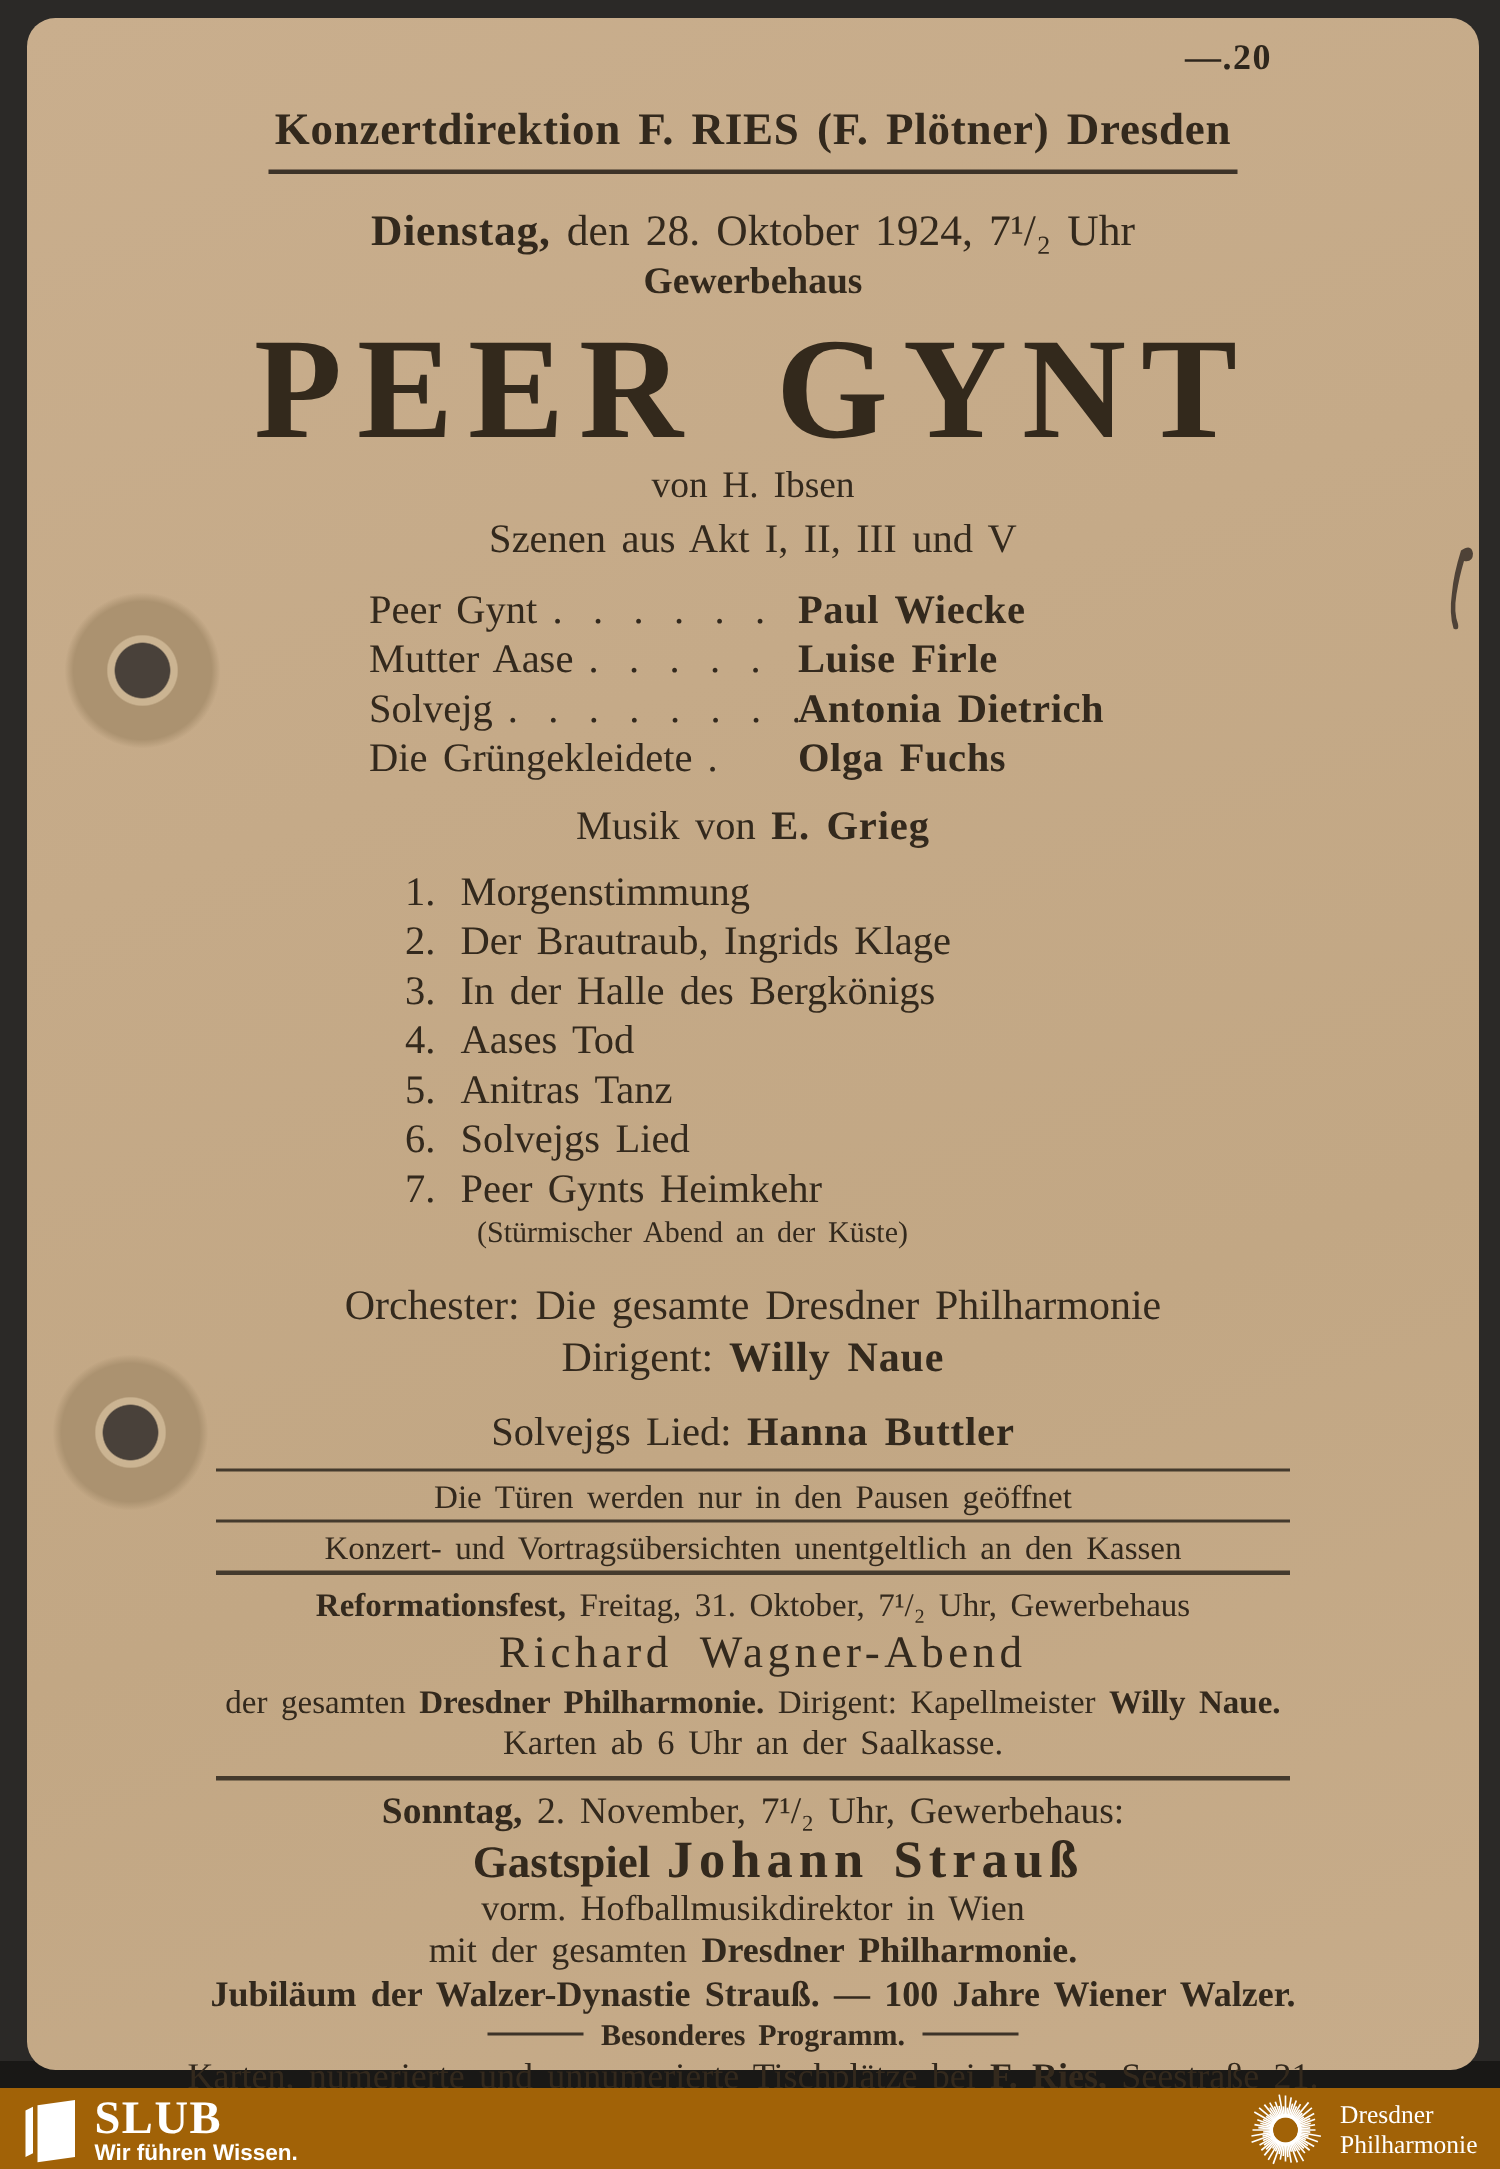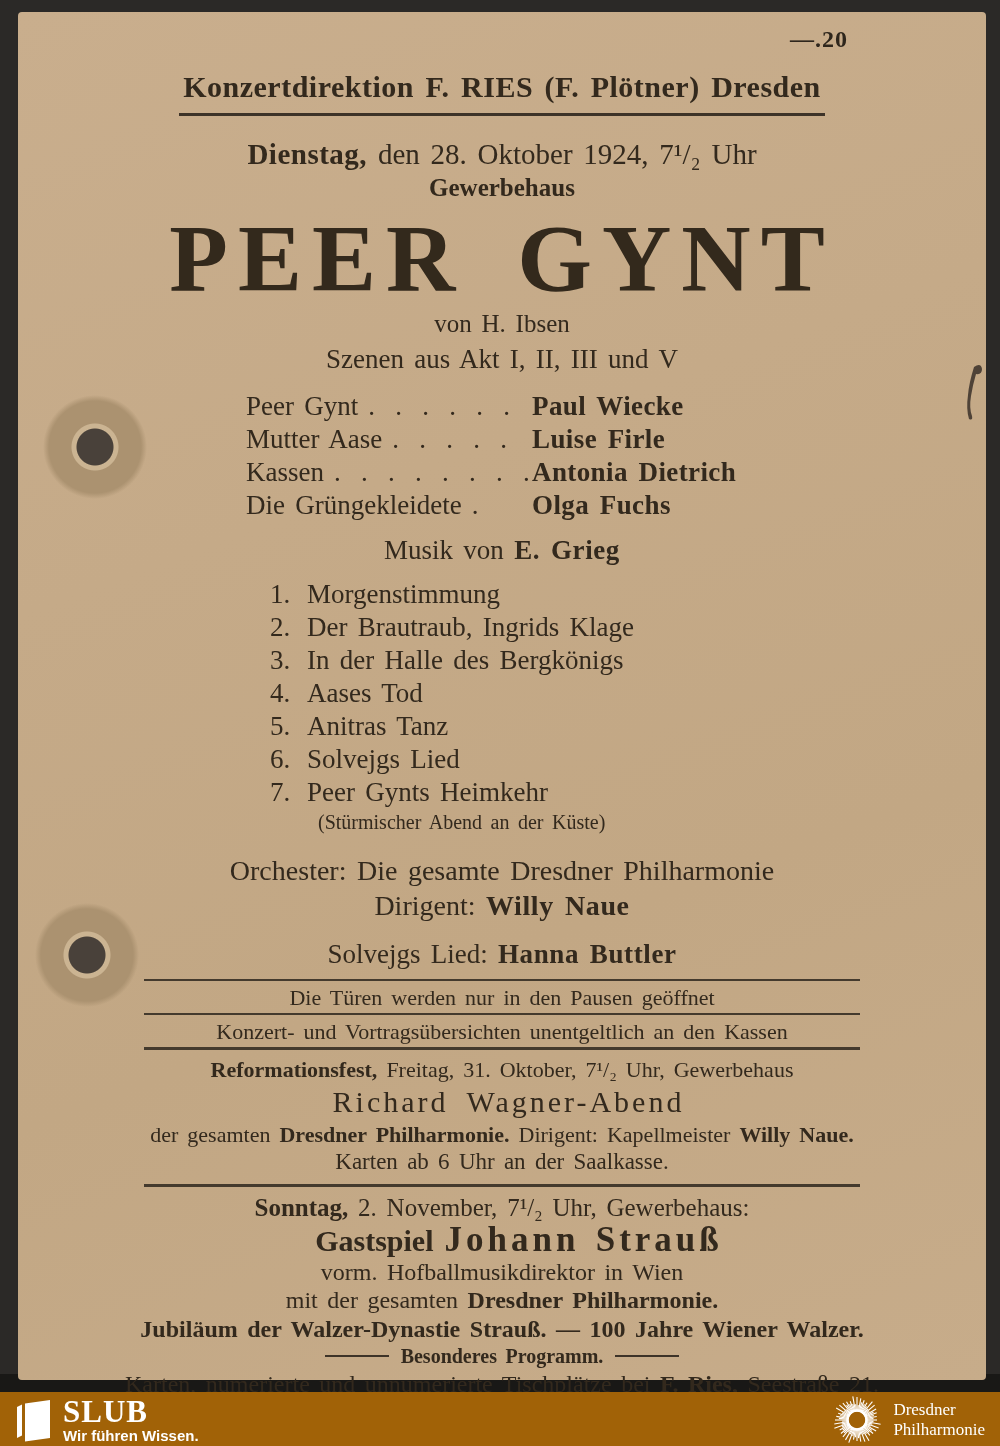--- a/index.html
+++ b/index.html
@@ -12,21 +12,21 @@
   }
   .stage{position:absolute;inset:0;}
   .bottom-strip{
     position:absolute;left:0;top:1374px;width:1000px;height:18px;
     background:#191816;
   }
   
   .paper{
     position:absolute;left:18px;top:12px;width:968px;height:1368px;
     background:linear-gradient(160deg,#c9ae8d 0%,#c5aa88 35%,#c2a784 65%,#c7ac8a 100%);
-    border-radius:4px;
+    border-radius:19px;
     color:#33291d;
     text-align:center;
     box-sizing:border-box;
     padding-top:14px;
     word-spacing:0.22em;
   }
   .price{
     position:absolute;top:14px;right:138px;
     font-size:24px;font-weight:bold;letter-spacing:1px;color:#2e261c;
   }
@@ -143,21 +143,21 @@
     <div class="cast">
       <div class="cast-row">
         <span class="cast-left"><span>Peer Gynt</span><span class="cast-dots">. . . . . .</span></span>
         <span class="cast-name">Paul Wiecke</span>
       </div>
       <div class="cast-row">
         <span class="cast-left"><span>Mutter Aase</span><span class="cast-dots">. . . . .</span></span>
         <span class="cast-name">Luise Firle</span>
       </div>
       <div class="cast-row">
-        <span class="cast-left"><span>Kassen</span><span class="cast-dots">. . . . . . . . .</span></span>
+        <span class="cast-left"><span>Solvejg</span><span class="cast-dots">. . . . . . . . .</span></span>
         <span class="cast-name">Antonia Dietrich</span>
       </div>
       <div class="cast-row">
         <span class="cast-left"><span>Die Grüngekleidete</span><span class="cast-dots">.</span></span>
         <span class="cast-name">Olga Fuchs</span>
       </div>
     </div>
 
     <div class="music-line"><span>Musik von </span><b class="sp">E. Grieg</b></div>
 

